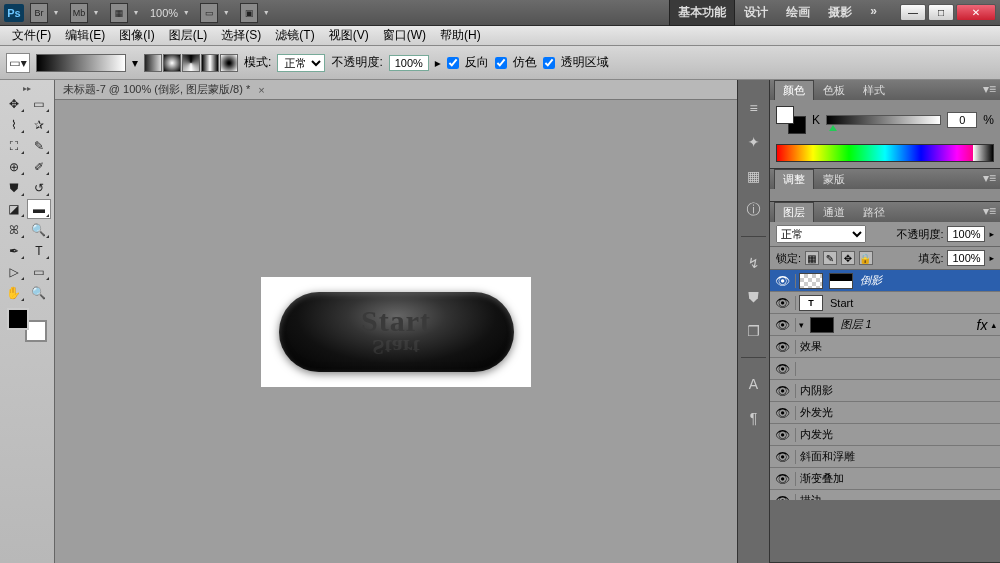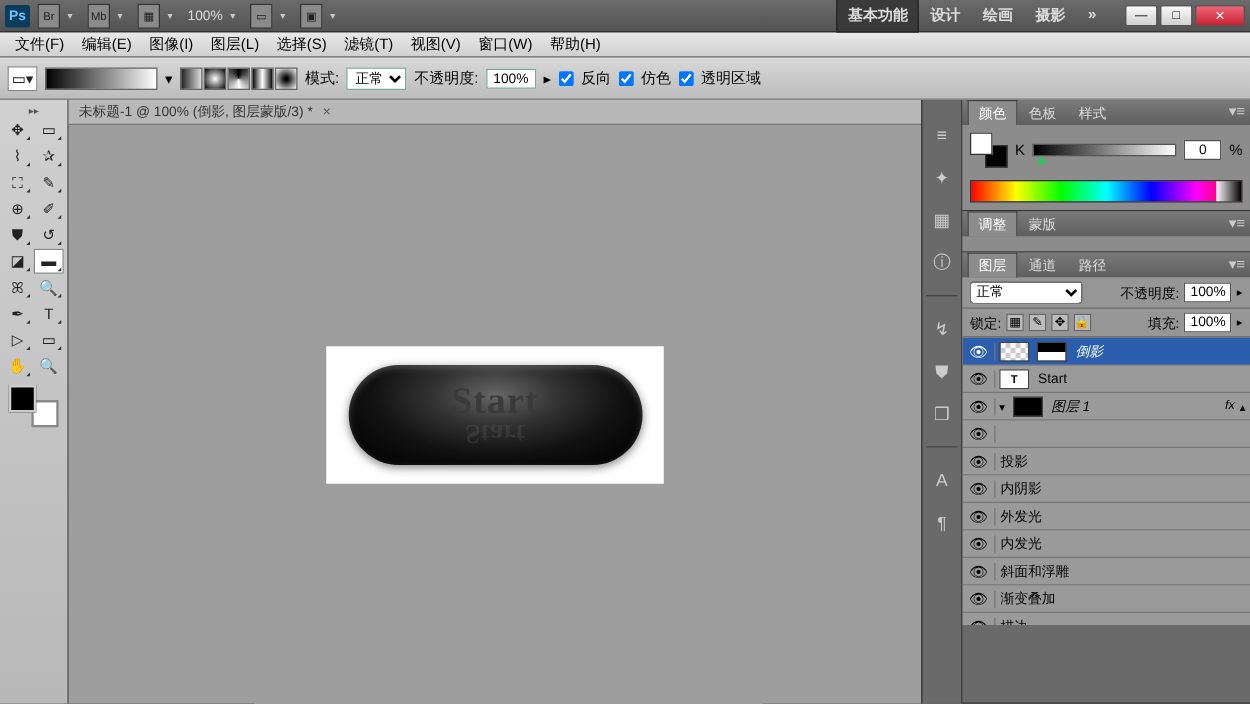--- a/index.html
+++ b/index.html
@@ -78,21 +78,21 @@
 .layer { display: flex; align-items: center; height: 22px; border-bottom: 1px solid #777; background: #9a9a9a; font-size: 11px; }
 .layer.sel { background: #2b5fad; color: #fff; }
 .layer .eye { width: 26px; text-align: center; border-right: 1px solid #777; font-size: 12px; }
 .layer .thumb { width: 24px; height: 16px; background: #fff; border: 1px solid #444; margin: 0 3px; display:flex; align-items:center; justify-content:center; font-size:9px;}
 .layer .thumb.checker { background: repeating-conic-gradient(#ccc 0 25%, #fff 0 50%) 0 0/8px 8px; }
 .layer .thumb.mask { background: #fff; }
 .layer .thumb.black { background:#000; }
 .layer .thumb.t { background:#fff; color:#000; font-weight:bold;}
 .layer .name { flex: 1; padding-left: 4px; font-style: italic;}
 .layer .name.noit { font-style: normal;}
-.layer .fx { padding-right: 4px; font-style: italic; font-size: 10px;}
+.layer .fx { padding-right: 4px; font-style: italic; font-size: 14px;}
 .sublayer { padding-left: 44px; }
 .sublayer .eyedot { width: 26px; margin-left: -44px; text-align:center; border-right: 1px solid #777;}
 .tri-exp { display:inline-block; margin: 0 3px; font-size: 9px;}
 .fill-lbl { margin-left: auto; font-size: 11px;}
 select.blend { width: 90px; height: 18px; font-size: 11px; }
 </style>
 </head>
 <body>
 
 <div class="topbar">
@@ -203,21 +203,21 @@
         <div class="tool">🔍</div>
       </div>
     <div class="fgbg">
       <div class="fg"></div>
       <div class="bg"></div>
     </div>
   </div>
 
   <div class="canvas-area">
     <div class="doc-tab">
-      <span>未标题-1 @ 100% (倒影, 图层蒙版/3) *</span>
+      <span>未标题-7 @ 100% (倒影, 图层蒙版/8) *</span>
       <span class="x">×</span>
     </div>
     <div class="canvas">
       <div class="artwork">
         <div class="pill">
           <div class="pill-text">Start</div>
           <div class="pill-refl">Start</div>
         </div>
       </div>
     </div>
@@ -310,24 +310,24 @@
           <div class="layer">
             <div class="eye">👁</div>
             <span class="tri-exp">▾</span>
             <div class="thumb black"></div>
             <div class="name">图层 1</div>
             <div class="fx">fx</div>
             <span style="padding-right:4px;font-size:9px">▴</span>
           </div>
           <div class="layer sublayer">
             <div class="eye eyedot">👁</div>
+            <div class="name noit">效果</div>
           </div>
           <div class="layer sublayer">
               <div class="eye eyedot">👁</div>
-              <div class="name noit">投影</div>
             </div>
           <div class="layer sublayer">
               <div class="eye eyedot">👁</div>
               <div class="name noit">内阴影</div>
             </div>
           <div class="layer sublayer">
               <div class="eye eyedot">👁</div>
               <div class="name noit">外发光</div>
             </div>
           <div class="layer sublayer">

